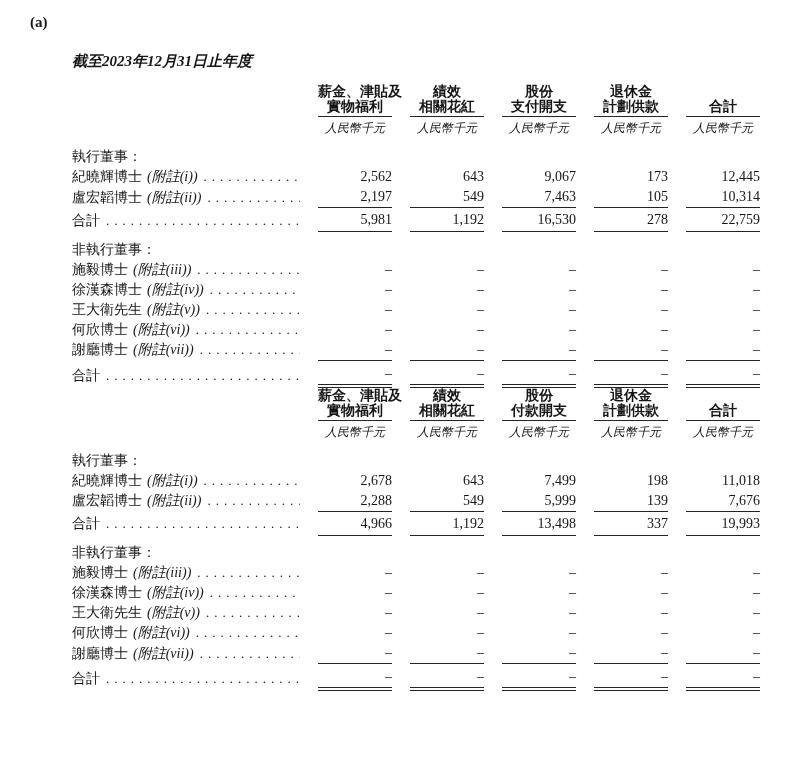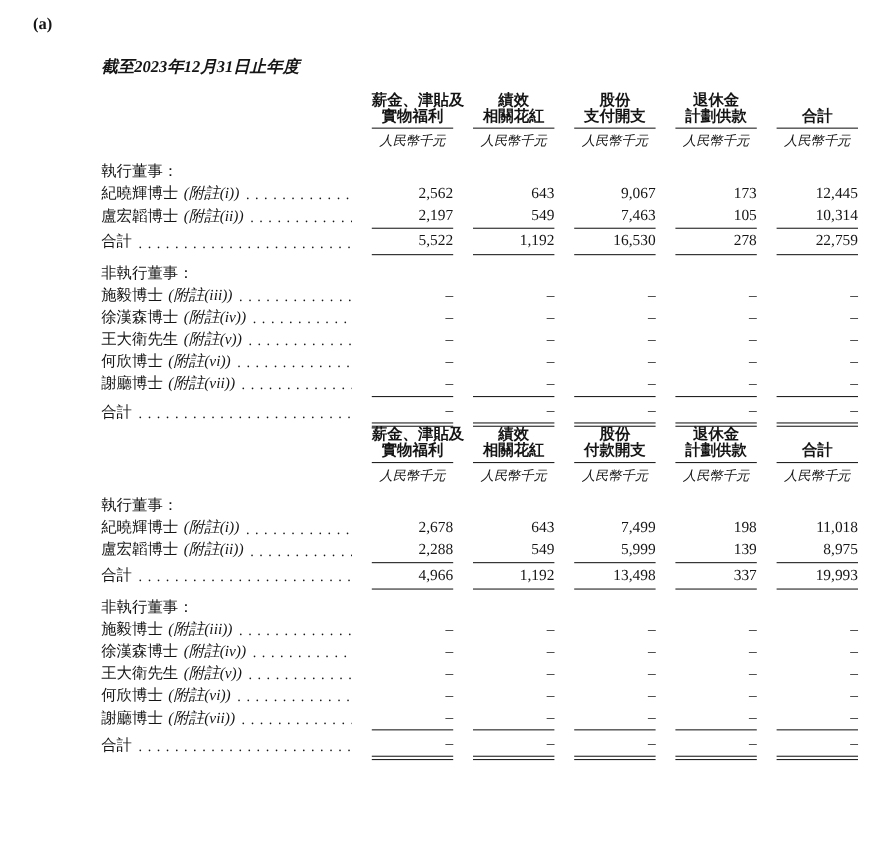--- a/index.html
+++ b/index.html
@@ -6,21 +6,21 @@
   html, body { margin: 0; padding: 0; }
   body {
     width: 799px; height: 766px; background: #ffffff; overflow: hidden;
     font-family: "Liberation Serif", "DejaVu Serif", serif;
     color: #151515;
   }
   .page { padding: 12px 36px 0 30px; }
 
   .heading-row { display: flex; font-weight: bold; font-size: 15px; line-height: 20px; }
   .marker { width: 42px; flex: 0 0 42px; }
-  .content { margin-left: 62px; }
+  .content { margin-left: 42px; }
 
   .period { font-weight: bold; font-style: italic; font-size: 15px; line-height: 19px; margin: 20px 0 13px 0; }
 
   table.fin { border-collapse: collapse; table-layout: fixed; width: 688px; }
   col.c-lbl { width: 228px; }
   col.c-sp  { width: 18px; }
   col.c-num { width: 74px; }
 
   td { padding: 0; vertical-align: bottom; }
 
@@ -164,21 +164,21 @@
             <td class="num ub">10,314</td>
       </tr>
       <tr class="body total">
         <td class="lbl">
               <div class="lblwrap">
                 <span class="nm">合計</span>
                 <span class="leader-dots">............................................................</span>
               </div>
             </td>
         <td class="sp"></td>
-            <td class="num">5,522</td>
+            <td class="num">5,981</td>
         <td class="sp"></td>
             <td class="num">1,192</td>
         <td class="sp"></td>
             <td class="num">16,530</td>
         <td class="sp"></td>
             <td class="num">278</td>
         <td class="sp"></td>
             <td class="num">22,759</td>
       </tr>
       <tr class="body grp2">
@@ -409,21 +409,21 @@
             </td>
         <td class="sp"></td>
             <td class="num ub">2,288</td>
         <td class="sp"></td>
             <td class="num ub">549</td>
         <td class="sp"></td>
             <td class="num ub">5,999</td>
         <td class="sp"></td>
             <td class="num ub">139</td>
         <td class="sp"></td>
-            <td class="num ub">8,975</td>
+            <td class="num ub">7,676</td>
       </tr>
       <tr class="body total">
         <td class="lbl">
               <div class="lblwrap">
                 <span class="nm">合計</span>
                 <span class="leader-dots">............................................................</span>
               </div>
             </td>
         <td class="sp"></td>
             <td class="num">4,966</td>

